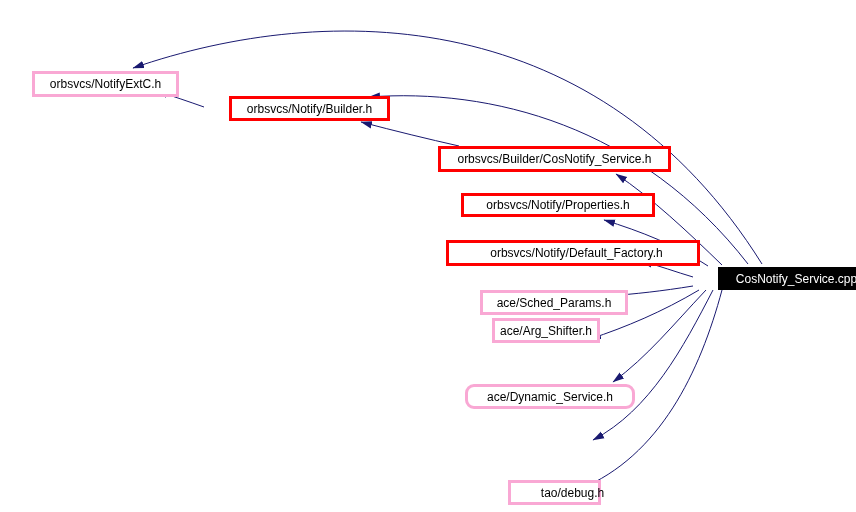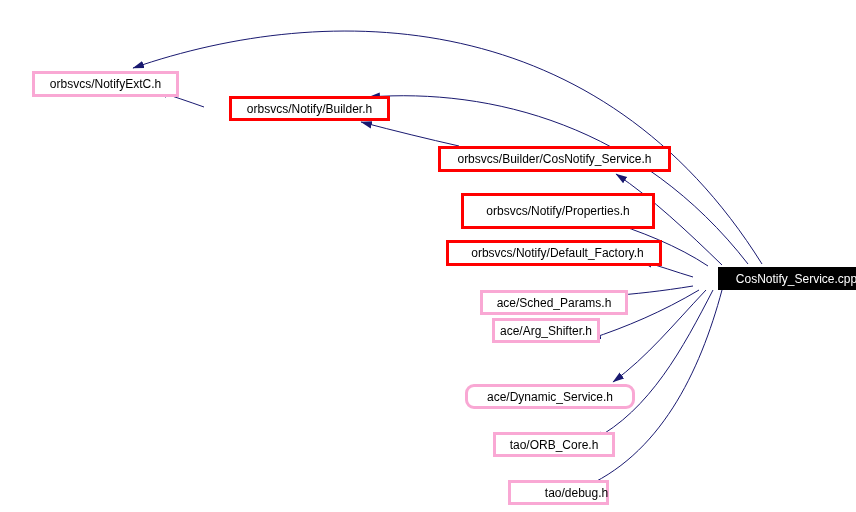--- a/index.html
+++ b/index.html
@@ -71,29 +71,28 @@
       <path d="M 459 146 C 428 139, 395 131, 361 122" marker-end="url(#ah)"></path>
     </g>
   </svg>
 
   <div class="node" style="left:7px; top:71px; width:147px; height:26px;">orbsvcs/NotifyExtC.h</div>
 
   <div class="node red" style="left:204px; top:96px; width:161px; height:25px;">orbsvcs/Notify/Builder.h</div>
 
   <div class="node red" style="left:413px; top:146px; width:233px; height:26px;">orbsvcs/Builder/CosNotify_Service.h</div>
 
-  <div class="node red" style="left:436px; top:193px; width:194px; height:36px;">orbsvcs/Notify/Properties.h</div>
+  <div class="node red" style="left:436px; top:193px; width:194px; height:24px;">orbsvcs/Notify/Properties.h</div>
 
-  <div class="node red" style="left:421px; top:240px; width:216px; height:26px;padding-left:7px;">orbsvcs/Notify/Default_Factory.h</div>
+  <div class="node red" style="left:421px; top:240px; width:254px; height:26px;padding-left:7px;">orbsvcs/Notify/Default_Factory.h</div>
 
   <div class="node" style="left:455px; top:290px; width:148px; height:25px;">ace/Sched_Params.h</div>
 
   <div class="node" style="left:467px; top:318px; width:108px; height:25px;">ace/Arg_Shifter.h</div>
 
   <div class="node" style="left:440px; top:384px; width:170px; height:25px;border-radius:9px;">ace/Dynamic_Service.h</div>
 
-  <div class="node" style="left:468px; top:432px; width:122px; height:25px;">tao/ORB_Core.h</div>
 
-  <div class="node" style="left:483px; top:480px; width:101px; height:25px;padding-left:36px;">tao/debug.h</div>
+  <div class="node" style="left:483px; top:480px; width:93px; height:25px;padding-left:36px;">tao/debug.h</div>
 
   <div class="node black" style="left:693px; top:267px; width:157px; height:23px;">CosNotify_Service.cpp</div>
 
 </div>
 
 </body></html>

